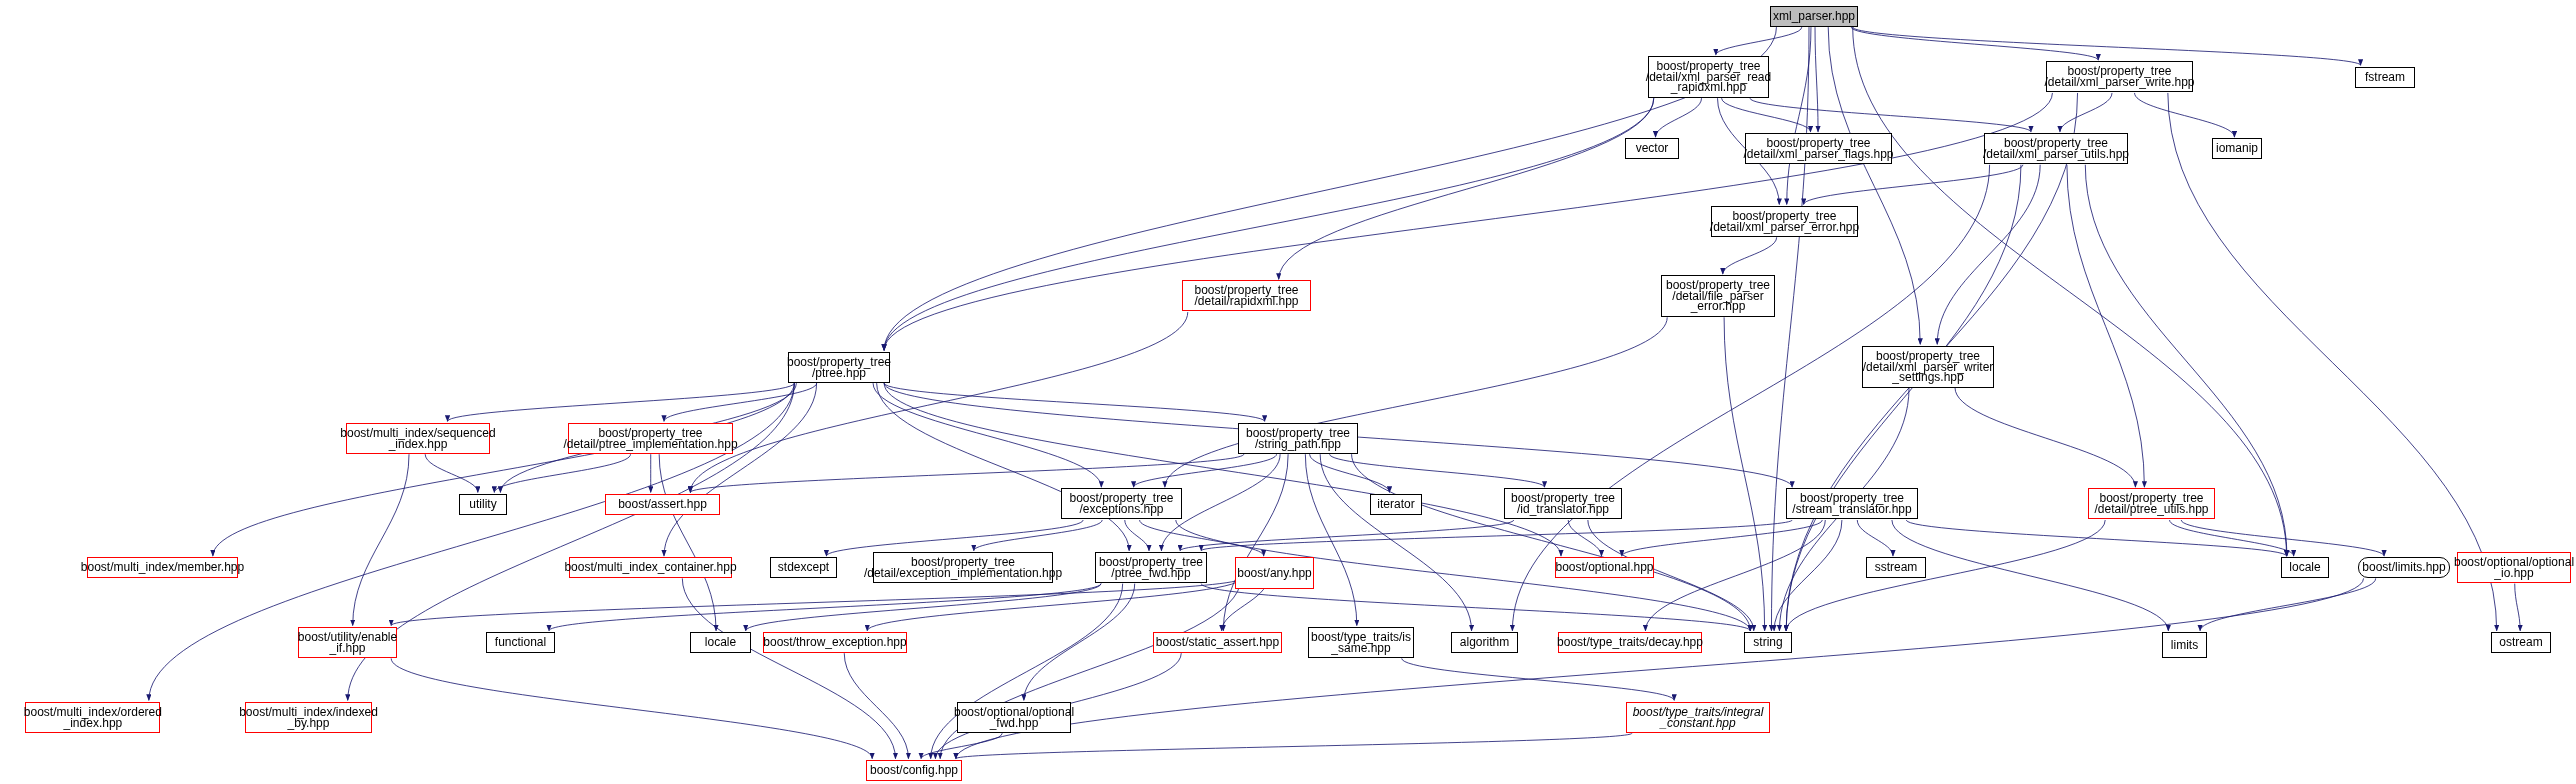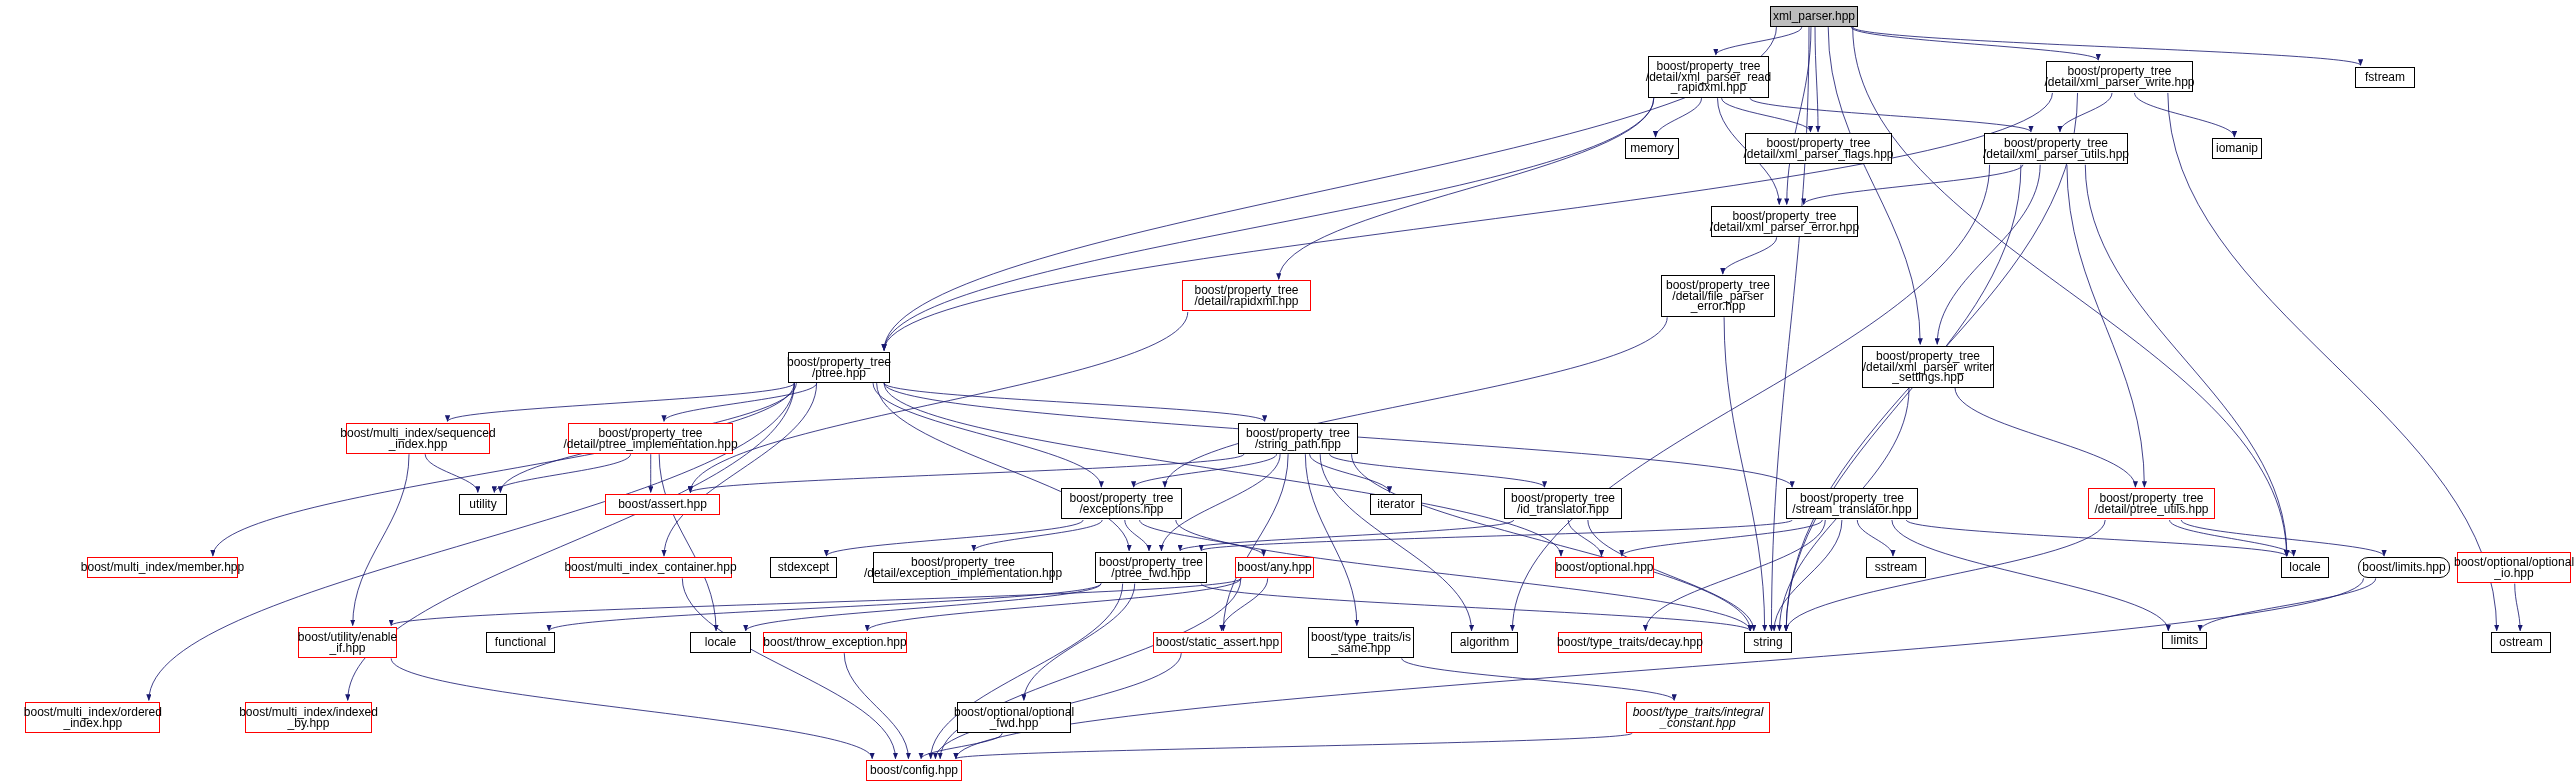--- a/index.html
+++ b/index.html
@@ -143,21 +143,21 @@
       </g>
   </svg>
 
 <div class="node root" title="xml_parser.hpp" style="left: 1770px; top: 6px; width: 88px; height: 21px;">xml_parser.hpp</div>
     <div class="node normal" title="boost/property_tree/detail/xml_parser_read_rapidxml.hpp" style="left: 1648px; top: 56px; width: 121px; height: 42px;">boost/property_tree
 /detail/xml_parser_read
 _rapidxml.hpp</div>
     <div class="node normal" title="boost/property_tree/detail/xml_parser_write.hpp" style="left: 2046px; top: 61px; width: 147px; height: 31px;">boost/property_tree
 /detail/xml_parser_write.hpp</div>
     <div class="node normal" title="fstream" style="left: 2355px; top: 67px; width: 60px; height: 21px;">fstream</div>
-    <div class="node normal" title="vector" style="left: 1625px; top: 138px; width: 54px; height: 21px;">memory</div>
+    <div class="node normal" title="vector" style="left: 1625px; top: 138px; width: 54px; height: 21px;">vector</div>
     <div class="node normal" title="boost/property_tree/detail/xml_parser_flags.hpp" style="left: 1745px; top: 133px; width: 147px; height: 31px;">boost/property_tree
 /detail/xml_parser_flags.hpp</div>
     <div class="node normal" title="boost/property_tree/detail/xml_parser_utils.hpp" style="left: 1984px; top: 133px; width: 144px; height: 31px;">boost/property_tree
 /detail/xml_parser_utils.hpp</div>
     <div class="node normal" title="iomanip" style="left: 2212px; top: 138px; width: 50px; height: 21px;">iomanip</div>
     <div class="node normal" title="boost/property_tree/detail/xml_parser_error.hpp" style="left: 1711px; top: 206px; width: 147px; height: 31px;">boost/property_tree
 /detail/xml_parser_error.hpp</div>
     <div class="node normal" title="boost/property_tree/detail/file_parser_error.hpp" style="left: 1661px; top: 275px; width: 114px; height: 42px;">boost/property_tree
 /detail/file_parser
 _error.hpp</div>
@@ -190,35 +190,35 @@
     <div class="node truncated" title="boost/optional/optional_io.hpp" style="left: 2457px; top: 552px; width: 114px; height: 31px;">boost/optional/optional
 _io.hpp</div>
     <div class="node normal" title="ostream" style="left: 2491px; top: 632px; width: 60px; height: 21px;">ostream</div>
     <div class="node truncated" title="boost/multi_index/member.hpp" style="left: 87px; top: 557px; width: 151px; height: 21px;">boost/multi_index/member.hpp</div>
     <div class="node truncated" title="boost/multi_index_container.hpp" style="left: 569px; top: 557px; width: 163px; height: 21px;">boost/multi_index_container.hpp</div>
     <div class="node normal" title="stdexcept" style="left: 770px; top: 557px; width: 67px; height: 21px;">stdexcept</div>
     <div class="node normal" title="boost/property_tree/detail/exception_implementation.hpp" style="left: 873px; top: 552px; width: 180px; height: 31px;">boost/property_tree
 /detail/exception_implementation.hpp</div>
     <div class="node normal" title="boost/property_tree/ptree_fwd.hpp" style="left: 1095px; top: 552px; width: 112px; height: 31px;">boost/property_tree
 /ptree_fwd.hpp</div>
-    <div class="node truncated" title="boost/any.hpp" style="left: 1235px; top: 557px; width: 79px; height: 21px;">boost/any.hpp</div>
+    <div class="node truncated" title="boost/any.hpp" style="left: 1235px; top: 557px; width: 79px; height: 32px;">boost/any.hpp</div>
     <div class="node truncated" title="boost/optional.hpp" style="left: 1555px; top: 557px; width: 99px; height: 21px;">boost/optional.hpp</div>
     <div class="node normal" title="sstream" style="left: 1866px; top: 557px; width: 60px; height: 21px;">sstream</div>
     <div class="node truncated" title="boost/utility/enable_if.hpp" style="left: 298px; top: 627px; width: 99px; height: 31px;">boost/utility/enable
 _if.hpp</div>
     <div class="node normal" title="functional" style="left: 486px; top: 632px; width: 69px; height: 21px;">functional</div>
     <div class="node normal" title="memory" style="left: 690px; top: 632px; width: 61px; height: 21px;">locale</div>
     <div class="node truncated" title="boost/throw_exception.hpp" style="left: 763px; top: 632px; width: 144px; height: 21px;">boost/throw_exception.hpp</div>
     <div class="node truncated" title="boost/static_assert.hpp" style="left: 1153px; top: 632px; width: 129px; height: 21px;">boost/static_assert.hpp</div>
     <div class="node normal" title="boost/type_traits/is_same.hpp" style="left: 1308px; top: 627px; width: 106px; height: 31px;">boost/type_traits/is
 _same.hpp</div>
     <div class="node normal" title="algorithm" style="left: 1451px; top: 632px; width: 67px; height: 21px;">algorithm</div>
     <div class="node truncated" title="boost/type_traits/decay.hpp" style="left: 1558px; top: 632px; width: 144px; height: 21px;">boost/type_traits/decay.hpp</div>
     <div class="node normal" title="string" style="left: 1744px; top: 632px; width: 48px; height: 21px;">string</div>
-    <div class="node normal" title="limits" style="left: 2162px; top: 632px; width: 45px; height: 17px;">limits</div>
+    <div class="node normal" title="limits" style="left: 2162px; top: 632px; width: 45px; height: 26px;">limits</div>
     <div class="node truncated" title="boost/multi_index/ordered_index.hpp" style="left: 25.4px; top: 702px; width: 135px; height: 31px;">boost/multi_index/ordered
 _index.hpp</div>
     <div class="node truncated" title="boost/multi_index/indexed_by.hpp" style="left: 245px; top: 702px; width: 127px; height: 31px;">boost/multi_index/indexed
 _by.hpp</div>
     <div class="node normal" title="boost/optional/optional_fwd.hpp" style="left: 957px; top: 702px; width: 114px; height: 31px;">boost/optional/optional
 _fwd.hpp</div>
     <div class="node truncated" title="boost/type_traits/integral_constant.hpp" style="left: 1626px; top: 702px; width: 144px; height: 31px; font-style: italic;">boost/type_traits/integral
 _constant.hpp</div>
     <div class="node truncated" title="boost/config.hpp" style="left: 866px; top: 760px; width: 96px; height: 21px;">boost/config.hpp</div>
   </div>

